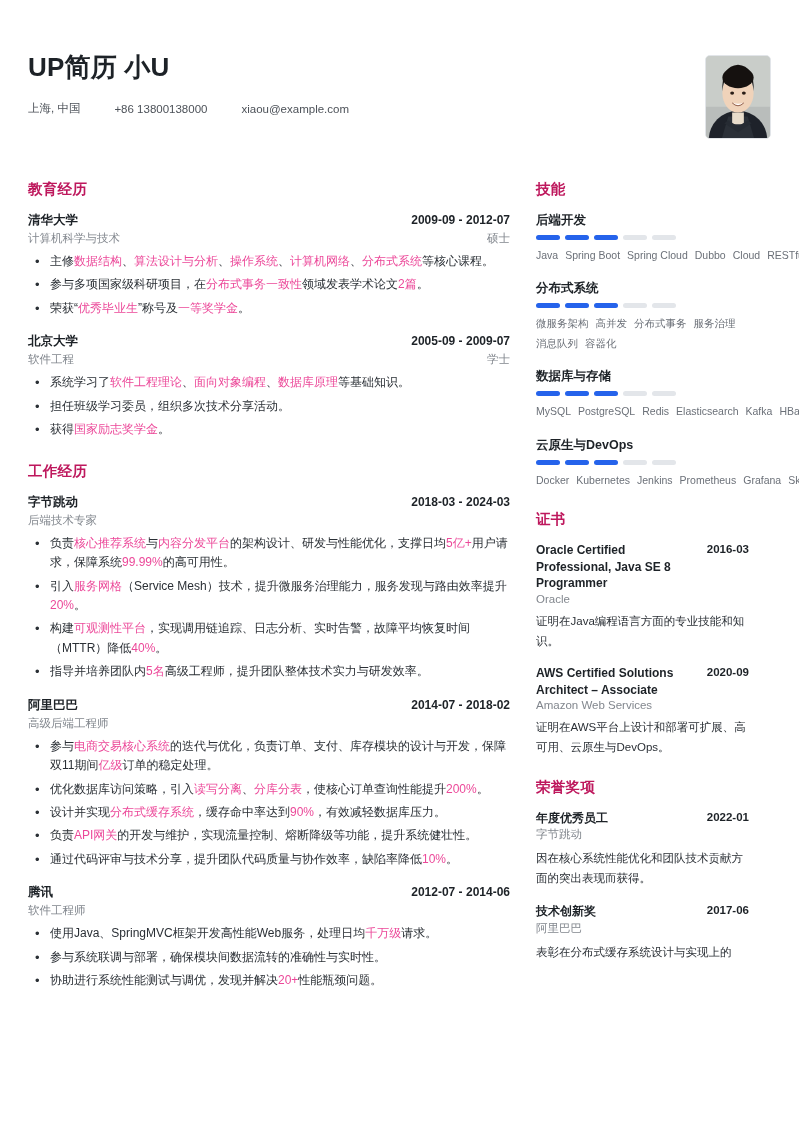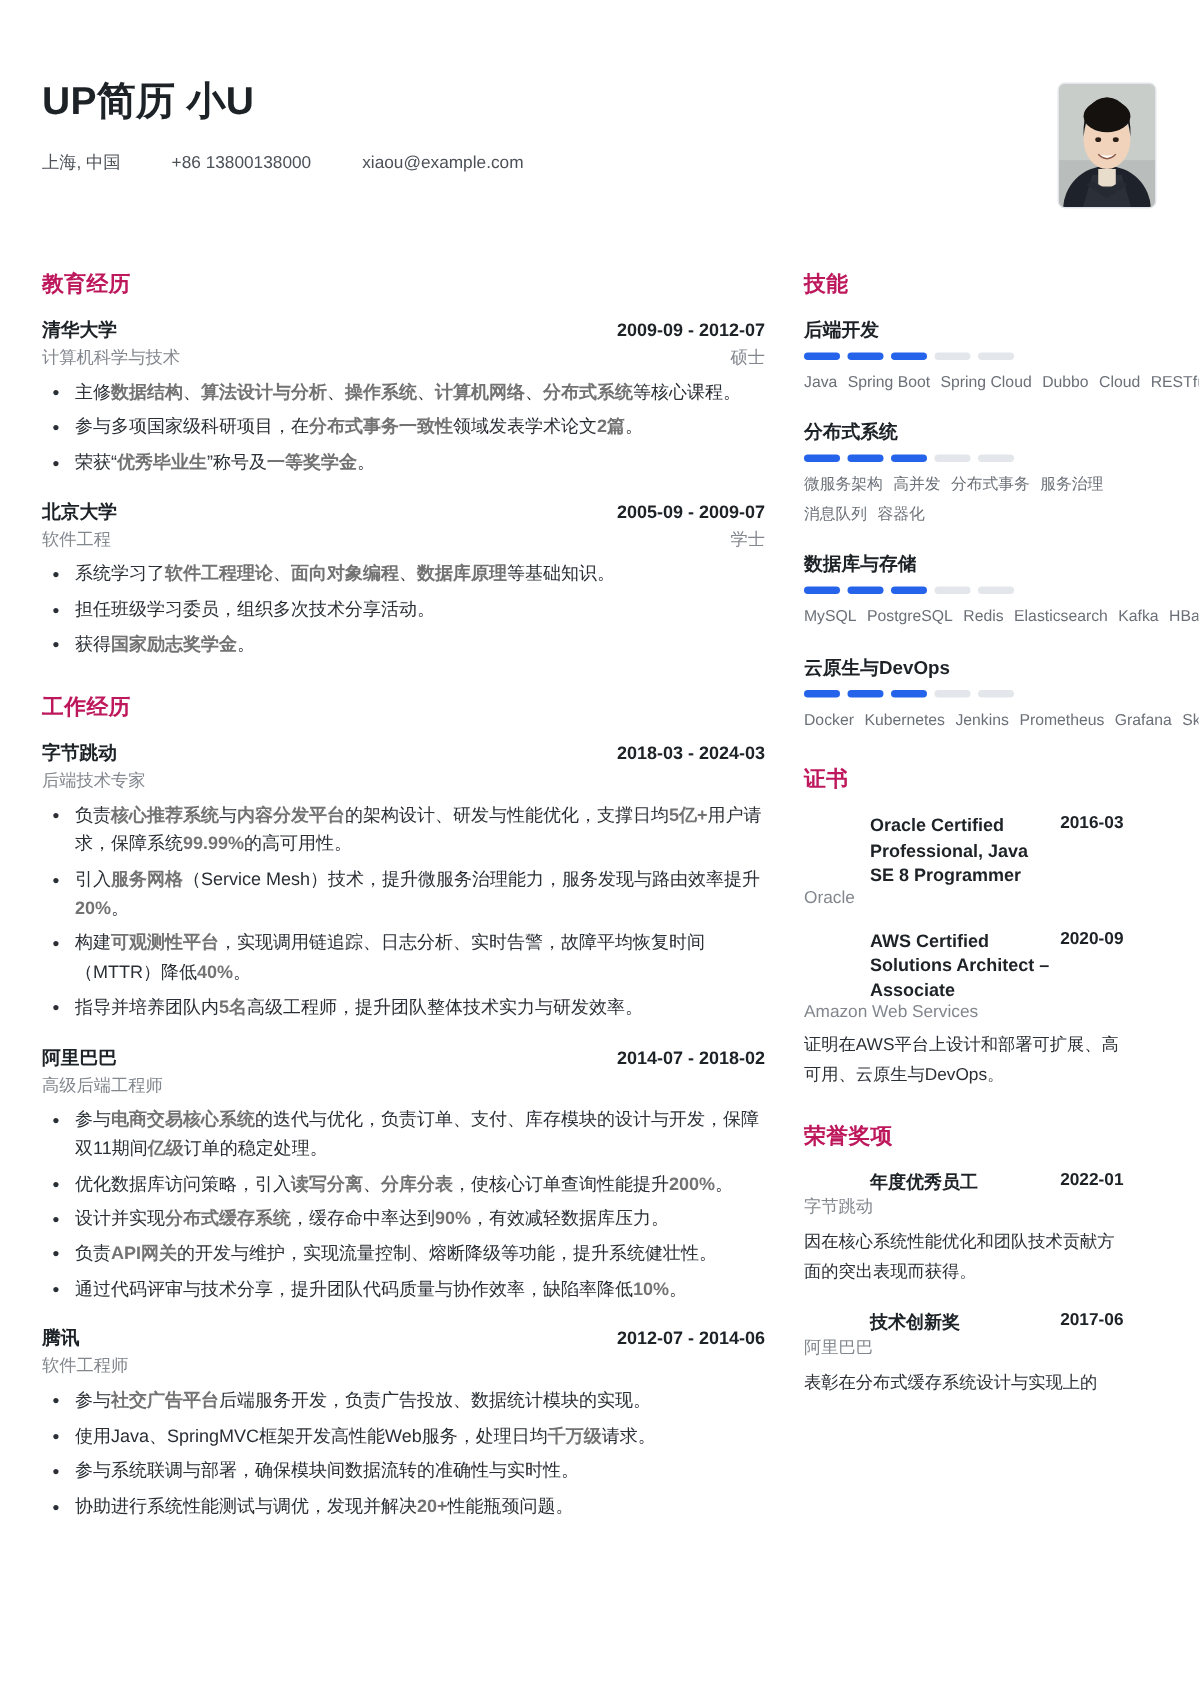--- a/index.html
+++ b/index.html
@@ -59,36 +59,36 @@
   ul.bullets li {
     position:relative; padding-left:22px;
     font-size:12px; line-height:1.62; color:#2a2f35;
     margin-bottom:4px;
   }
   ul.bullets li::before {
     content:"•"; position:absolute; left:7px; top:-1px;
     font-size:13px; color:#2a2f35;
   }
   ul.bullets li:last-child { margin-bottom:0; }
-  b { font-weight:700; color:#737373; }
+  b { font-weight:400; color:#ec4899; }
 
   
   .skill-group { margin-bottom:15px; }
   .skill-group:last-child { margin-bottom:0; }
   .skill-name { font-size:12.5px; font-weight:700; color:#1d2227; margin-bottom:6px; }
   .bars { display:flex; gap:5px; margin-bottom:6px; }
   .bar { width:24px; height:5px; border-radius:3px; background:#e3e6ea; }
   .bar.on { background:#2563eb; }
   .tags { font-size:10.5px; color:#6b7078; line-height:1.85; }
   .tags span { margin-right:7px; white-space:nowrap; }
 
   
   .cert { margin-bottom:14px; }
   .cert:last-child { margin-bottom:0; }
-  .cert-head { display:flex; justify-content:space-between; align-items:flex-start; gap:6px;margin-left:44px; }
+  .cert-head { display:flex; justify-content:space-between; align-items:flex-start; gap:6px; }
   .cert-title { font-size:12px; font-weight:700; color:#1d2227; line-height:1.38; }
   .cert-date  { font-size:11.5px; font-weight:700; color:#1d2227; white-space:nowrap; padding-top:1px; }
   .cert-issuer{ font-size:11.5px; color:#82878e; margin-top:1px; }
   .cert-desc  { font-size:11.5px; color:#2a2f35; line-height:1.72; margin-top:7px; }
 </style>
 </head>
 <body>
 
 <div class="page">
 
@@ -196,21 +196,20 @@
             </div>
             <div class="entry">
               <div class="entry-row1">
                 <div class="org">腾讯</div>
                 <div class="date">2012-07 - 2014-06</div>
               </div>
               <div class="entry-row2">
                 <div class="role">软件工程师</div>
               </div>
               <ul class="bullets">
-                <li>参与<b>社交广告平台</b>后端服务开发，负责广告投放、数据统计模块的实现。</li>
                 <li>使用Java、SpringMVC框架开发高性能Web服务，处理日均<b>千万级</b>请求。</li>
                 <li>参与系统联调与部署，确保模块间数据流转的准确性与实时性。</li>
                 <li>协助进行系统性能测试与调优，发现并解决<b>20+</b>性能瓶颈问题。</li>
               </ul>
             </div>
           </div>
       </div>
 
     </div>
 
@@ -268,20 +267,21 @@
 
       <div class="sec-right">
         <div class="sec-title">证书</div>
         <div id="certificates-list">
             <div class="cert">
               <div class="cert-head">
                 <div class="cert-title">Oracle Certified Professional, Java SE 8 Programmer</div>
                 <div class="cert-date">2016-03</div>
               </div>
               <div class="cert-issuer">Oracle</div>
+              <div class="cert-desc">证明在Java编程语言方面的专业技能和知识。</div>
             </div>
             <div class="cert">
               <div class="cert-head">
                 <div class="cert-title">AWS Certified Solutions Architect – Associate</div>
                 <div class="cert-date">2020-09</div>
               </div>
               <div class="cert-issuer">Amazon Web Services</div>
               <div class="cert-desc">证明在AWS平台上设计和部署可扩展、高可用、云原生与DevOps。</div>
             </div>
           </div>

